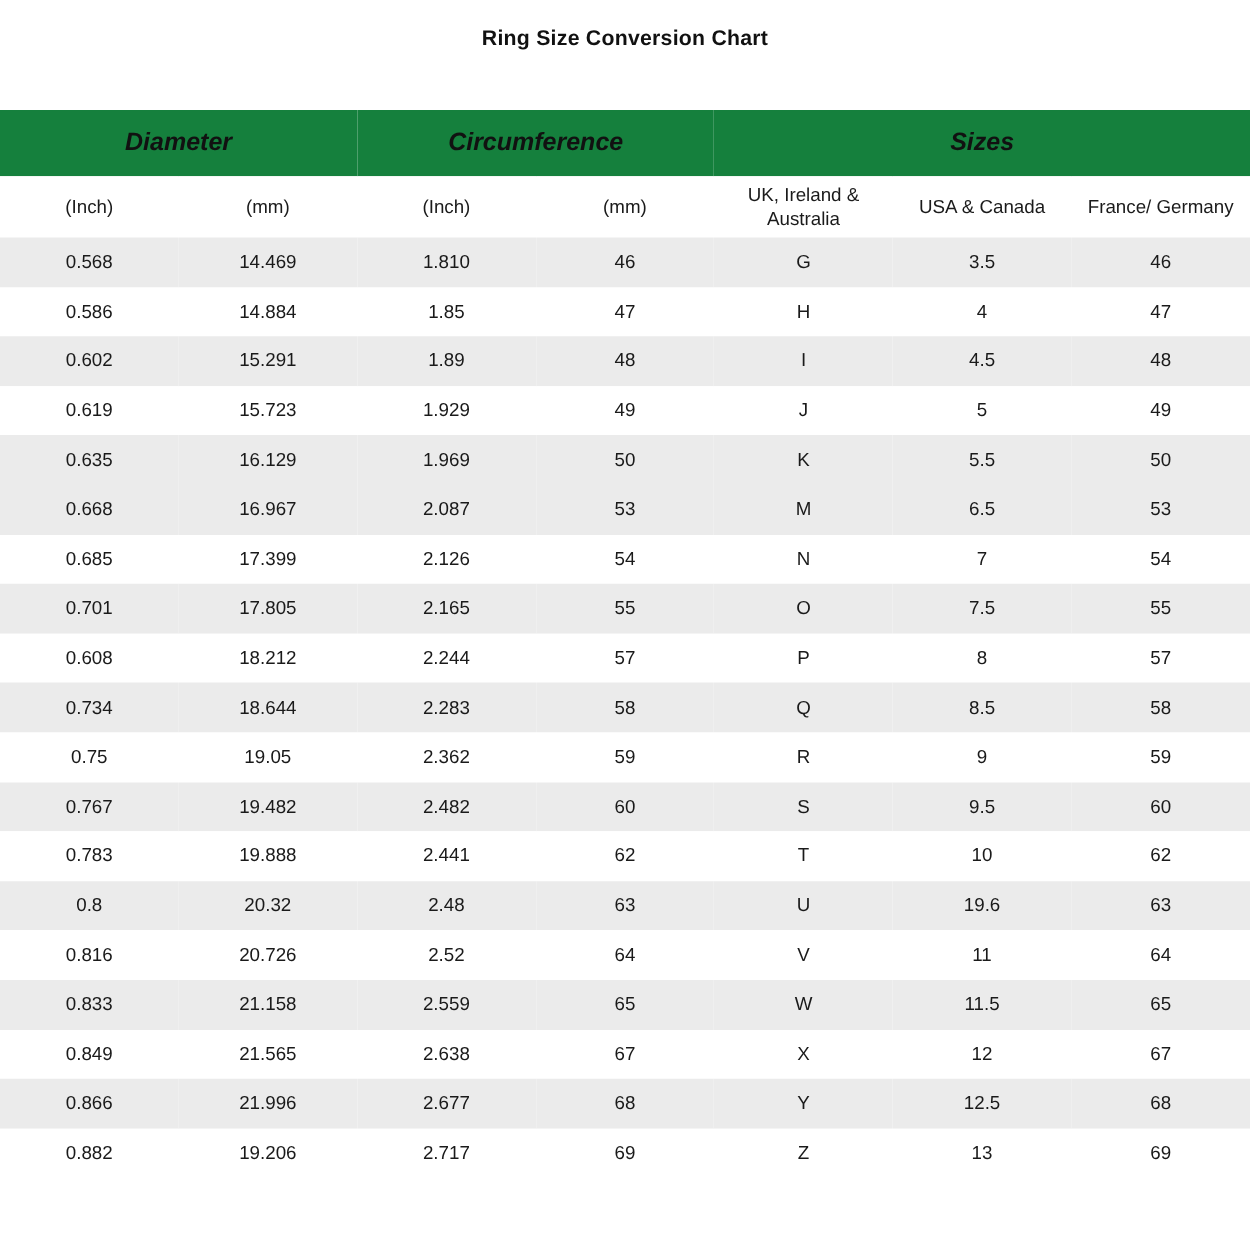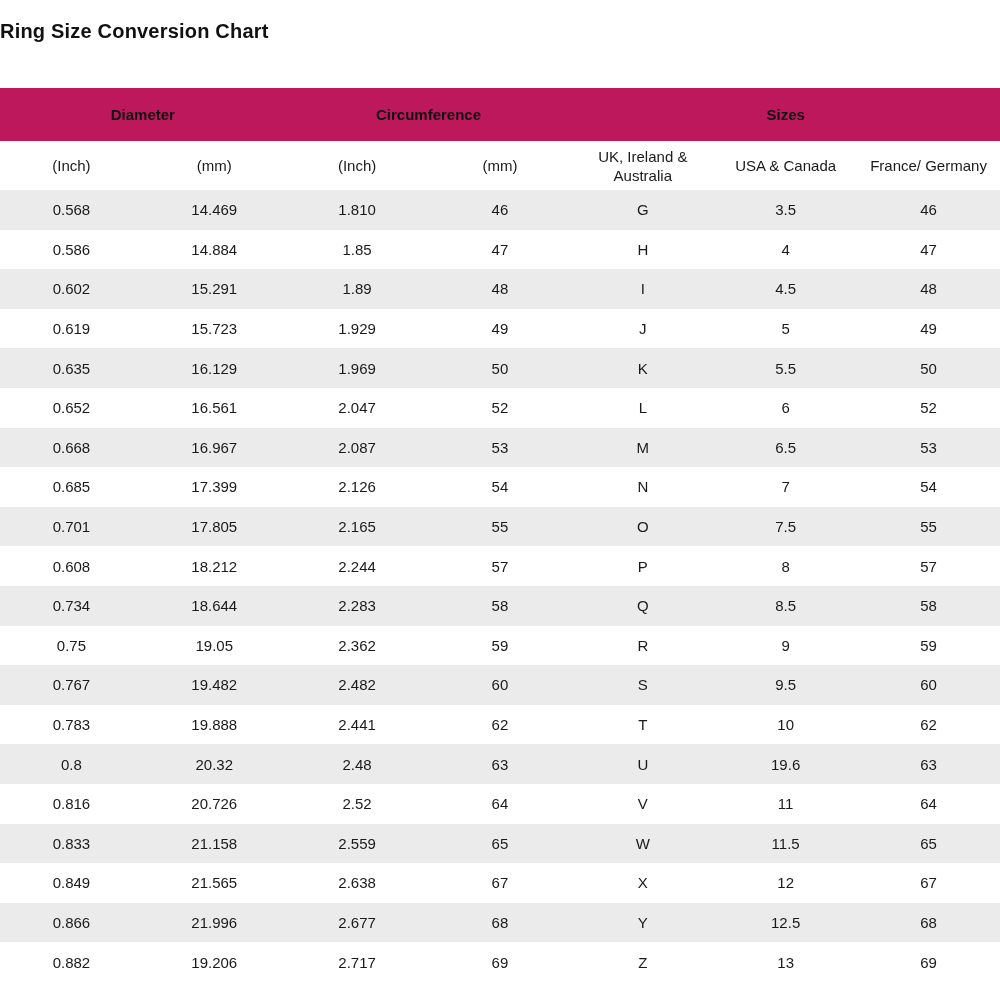--- a/index.html
+++ b/index.html
@@ -11,45 +11,47 @@
     font-family: "Liberation Sans", sans-serif;
     color: #1a1a1a;
     overflow: hidden;
   }
   .page {
     width: 1000px;
     height: 1000px;
   }
   h1.page-title {
     margin: 20px 0 0 0;
-    font-size: 20px;
+    text-align: center;
+    font-size: 17px;
     line-height: 22px;
     font-weight: bold;
     color: #111111;
     letter-spacing: 0.2px;
   }
   table.ring-table {
     width: 1000px;
     margin-top: 46px;
     border-collapse: collapse;
     table-layout: fixed;
   }
   table.ring-table col { width: 14.2857%; }
   th, td {
     text-align: center;
     vertical-align: middle;
     padding: 0 6px;
     border: none;
   }
   tr.group-header-row th {
     height: 53px;
-    background: #be185d;
-    font-size: 15px;
+    background: #15803d;
+    font-size: 20px;
     font-weight: bold;
     color: #111111;
+    font-style: italic;
   }
   tr.column-header-row th {
     height: 49px;
     background: #ffffff;
     font-size: 15px;
     font-weight: normal;
     line-height: 19px;
     color: #1a1a1a;
   }
   tbody td {
@@ -135,29 +137,20 @@
         </tr>
         <tr class="stripe">
           <td>0.635</td>
           <td>16.129</td>
           <td>1.969</td>
           <td>50</td>
           <td>K</td>
           <td>5.5</td>
           <td>50</td>
         </tr>
-        <tr>
-          <td>0.652</td>
-          <td>16.561</td>
-          <td>2.047</td>
-          <td>52</td>
-          <td>L</td>
-          <td>6</td>
-          <td>52</td>
-        </tr>
         <tr class="stripe">
           <td>0.668</td>
           <td>16.967</td>
           <td>2.087</td>
           <td>53</td>
           <td>M</td>
           <td>6.5</td>
           <td>53</td>
         </tr>
         <tr>

